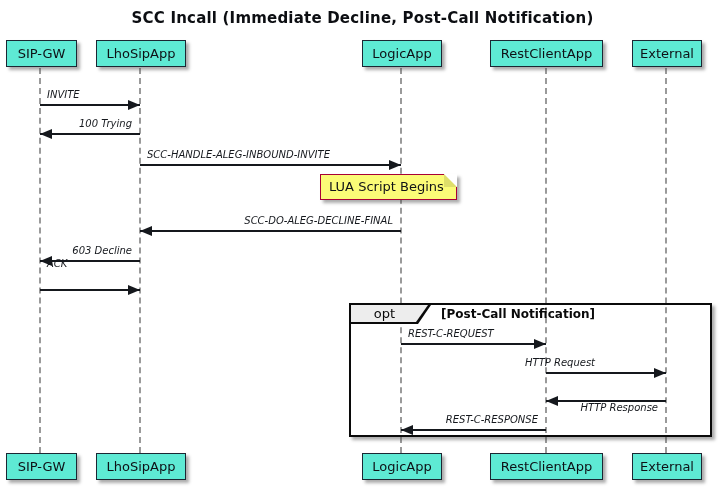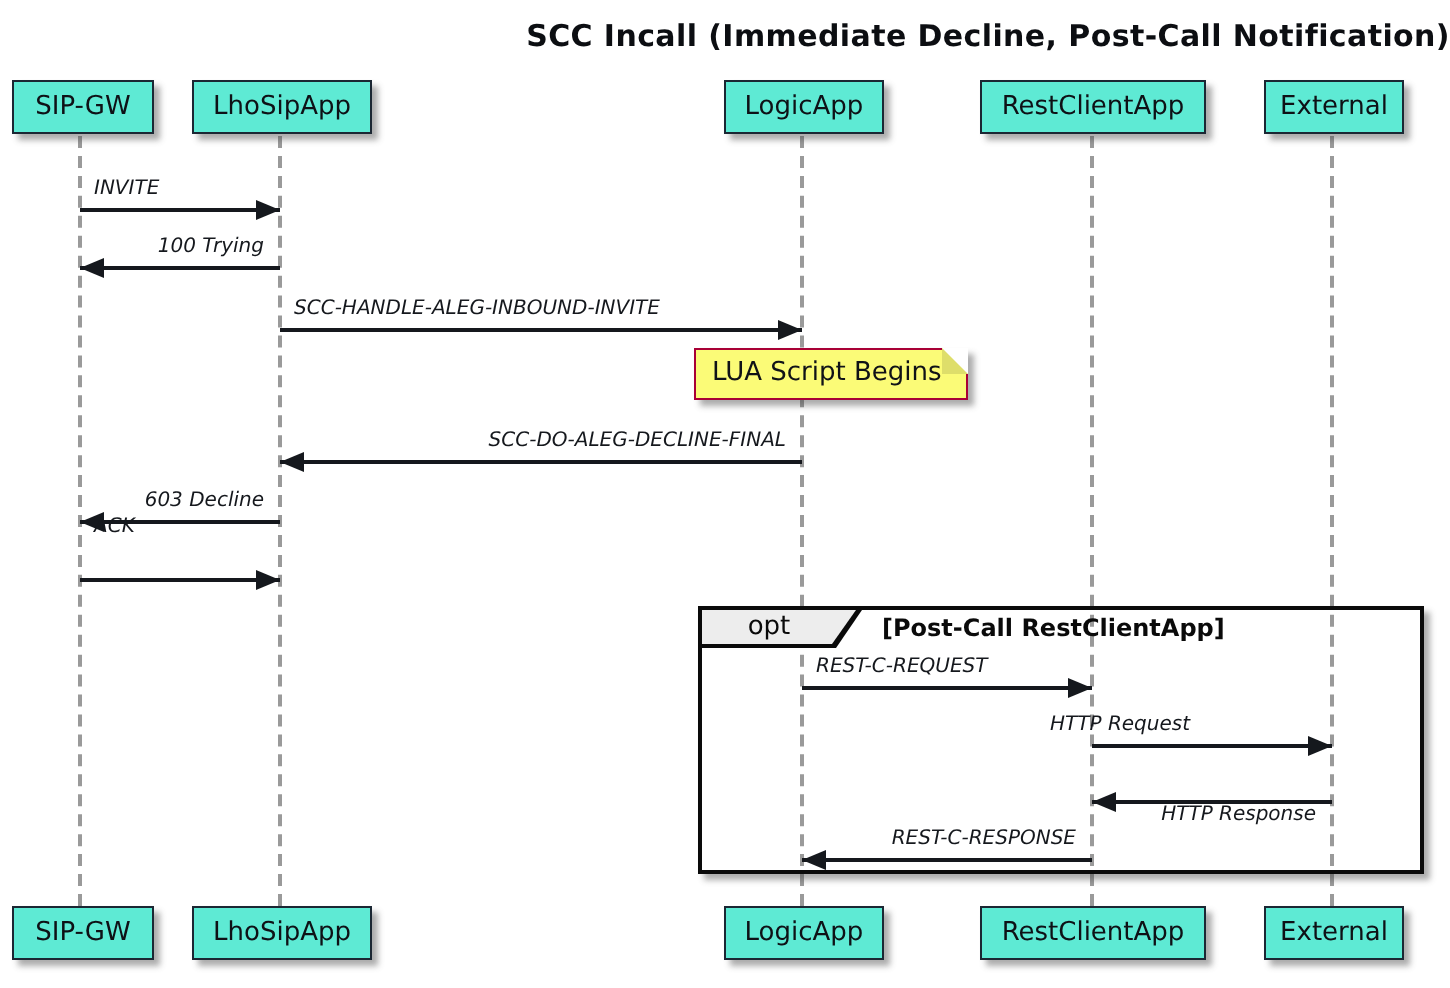--- a/index.html
+++ b/index.html
@@ -1,40 +1,40 @@
 <!DOCTYPE html>
 <html><head>
 <meta charset="utf-8">
 <style>
   html,body{margin:0;padding:0;background:#fff;}
   #stage{
     position:relative;width:725px;height:494px;background:#ffffff;
     font-family:"DejaVu Sans","Liberation Sans",sans-serif;color:#14171c;overflow:hidden;
   }
   .title{
-    position:absolute;left:0;top:9px;width:725px;text-align:right;
+    position:absolute;left:0;top:9px;width:725px;text-align:center;
     font-size:15px;font-weight:bold;color:#0c0e12;letter-spacing:.2px;
   }
   .participant{
     position:absolute;height:25px;line-height:25px;text-align:center;
     background:#5eead4;border:1.5px solid #1b2733;font-size:13px;color:#0e1116;
     box-shadow:3px 3px 3px rgba(70,70,70,.45);box-sizing:content-box;
   }
   .lifeline{
     position:absolute;width:0;border-left:2px dashed #9a9a9a;top:68px;height:385px;
   }
   .msg-label{
     position:absolute;white-space:nowrap;font-size:10px;color:#15181d;line-height:16px;font-style:italic;
   }
   .msg-line{position:absolute;height:1.5px;background:#15181d;}
   .msg-head{position:absolute;width:0;height:0;border-top:5px solid transparent;border-bottom:5px solid transparent;}
   .msg-head.right{border-left:12px solid #15181d;}
   .msg-head.left{border-right:12px solid #15181d;}
   .note{
-    position:absolute;left:347px;top:174px;width:137px;height:26px;
+    position:absolute;left:320px;top:174px;width:137px;height:26px;
     background:#fbfb77;border:1px solid #a80036;box-sizing:border-box;
     font-size:13px;line-height:23px;padding-left:8px;color:#101217;
     box-shadow:3px 3px 3px rgba(70,70,70,.45);
   }
   .note::before{
     content:"";position:absolute;top:-1px;right:-1px;width:0;height:0;
     border-style:solid;border-width:0 13px 13px 0;
     border-color:#ffffff #ffffff #dede6a #dede6a;
   }
   .fragment{
@@ -66,21 +66,21 @@
   <div class="lifeline" style="left:39px"></div>
   <div class="lifeline" style="left:139px"></div>
   <div class="lifeline" style="left:400px"></div>
   <div class="lifeline" style="left:545px"></div>
   <div class="lifeline" style="left:665px"></div>
 
   <div class="fragment">
     <div class="frag-header-outer">
       <div class="frag-header-inner">opt</div>
     </div>
-    <div class="frag-condition">[Post-Call RestClientApp]</div>
+    <div class="frag-condition">[Post-Call Notification]</div>
   </div>
 
   <div>
     <span class="msg-label" style="left:47px;top:87px">INVITE</span>
     <div class="msg-line" style="left:40px;top:104px;width:100px"></div>
     <div class="msg-head right" style="left:128px;top:100px"></div>
   </div>
 
   <div>
     <span class="msg-label" style="right:593px;top:116px">100 Trying</span>

